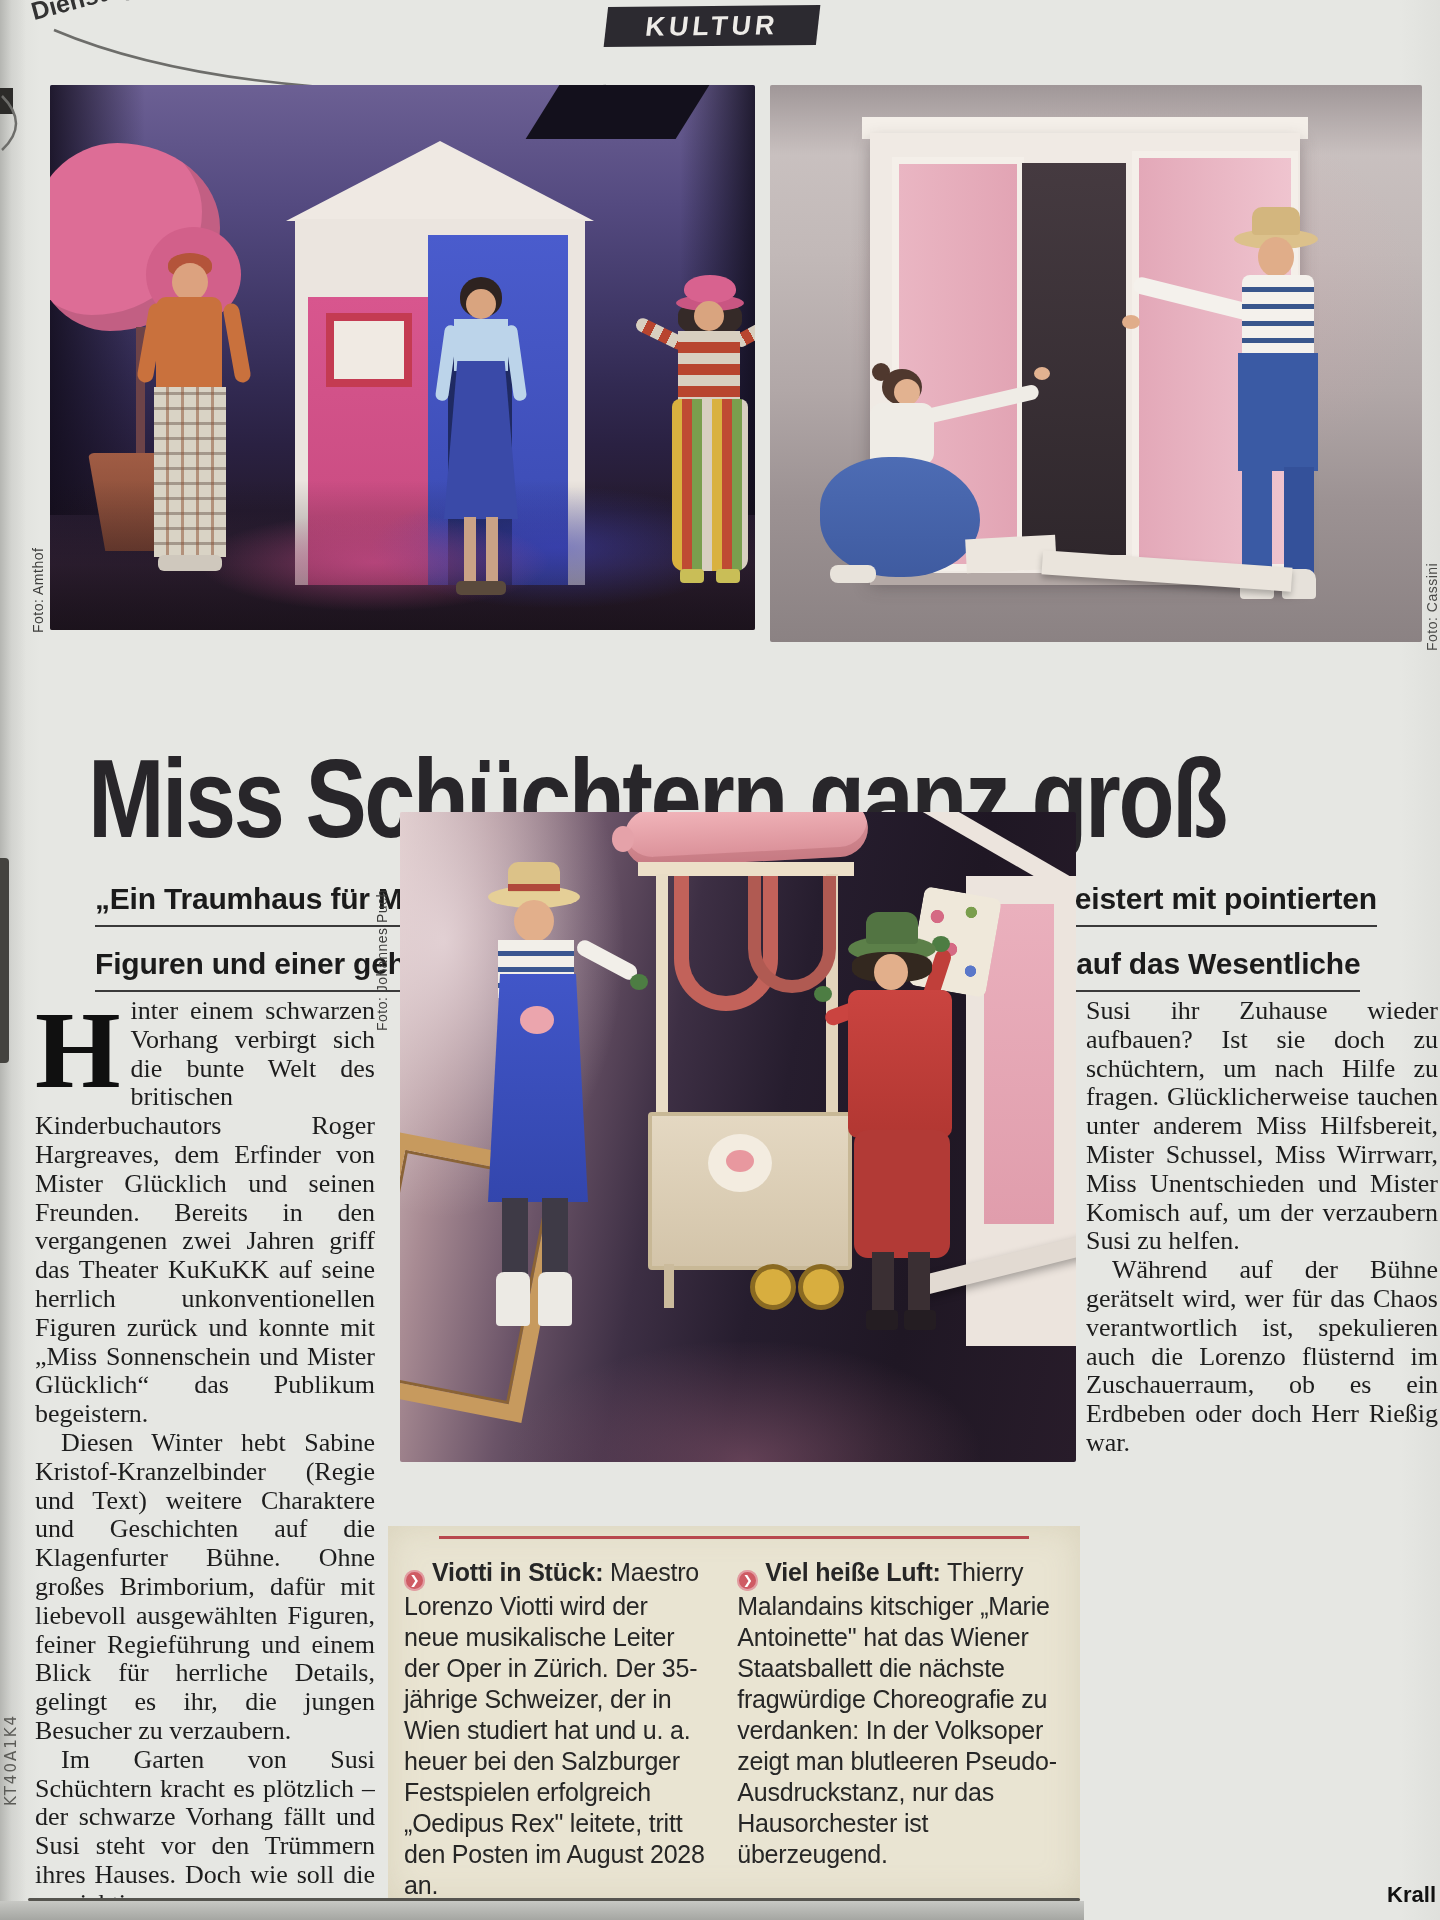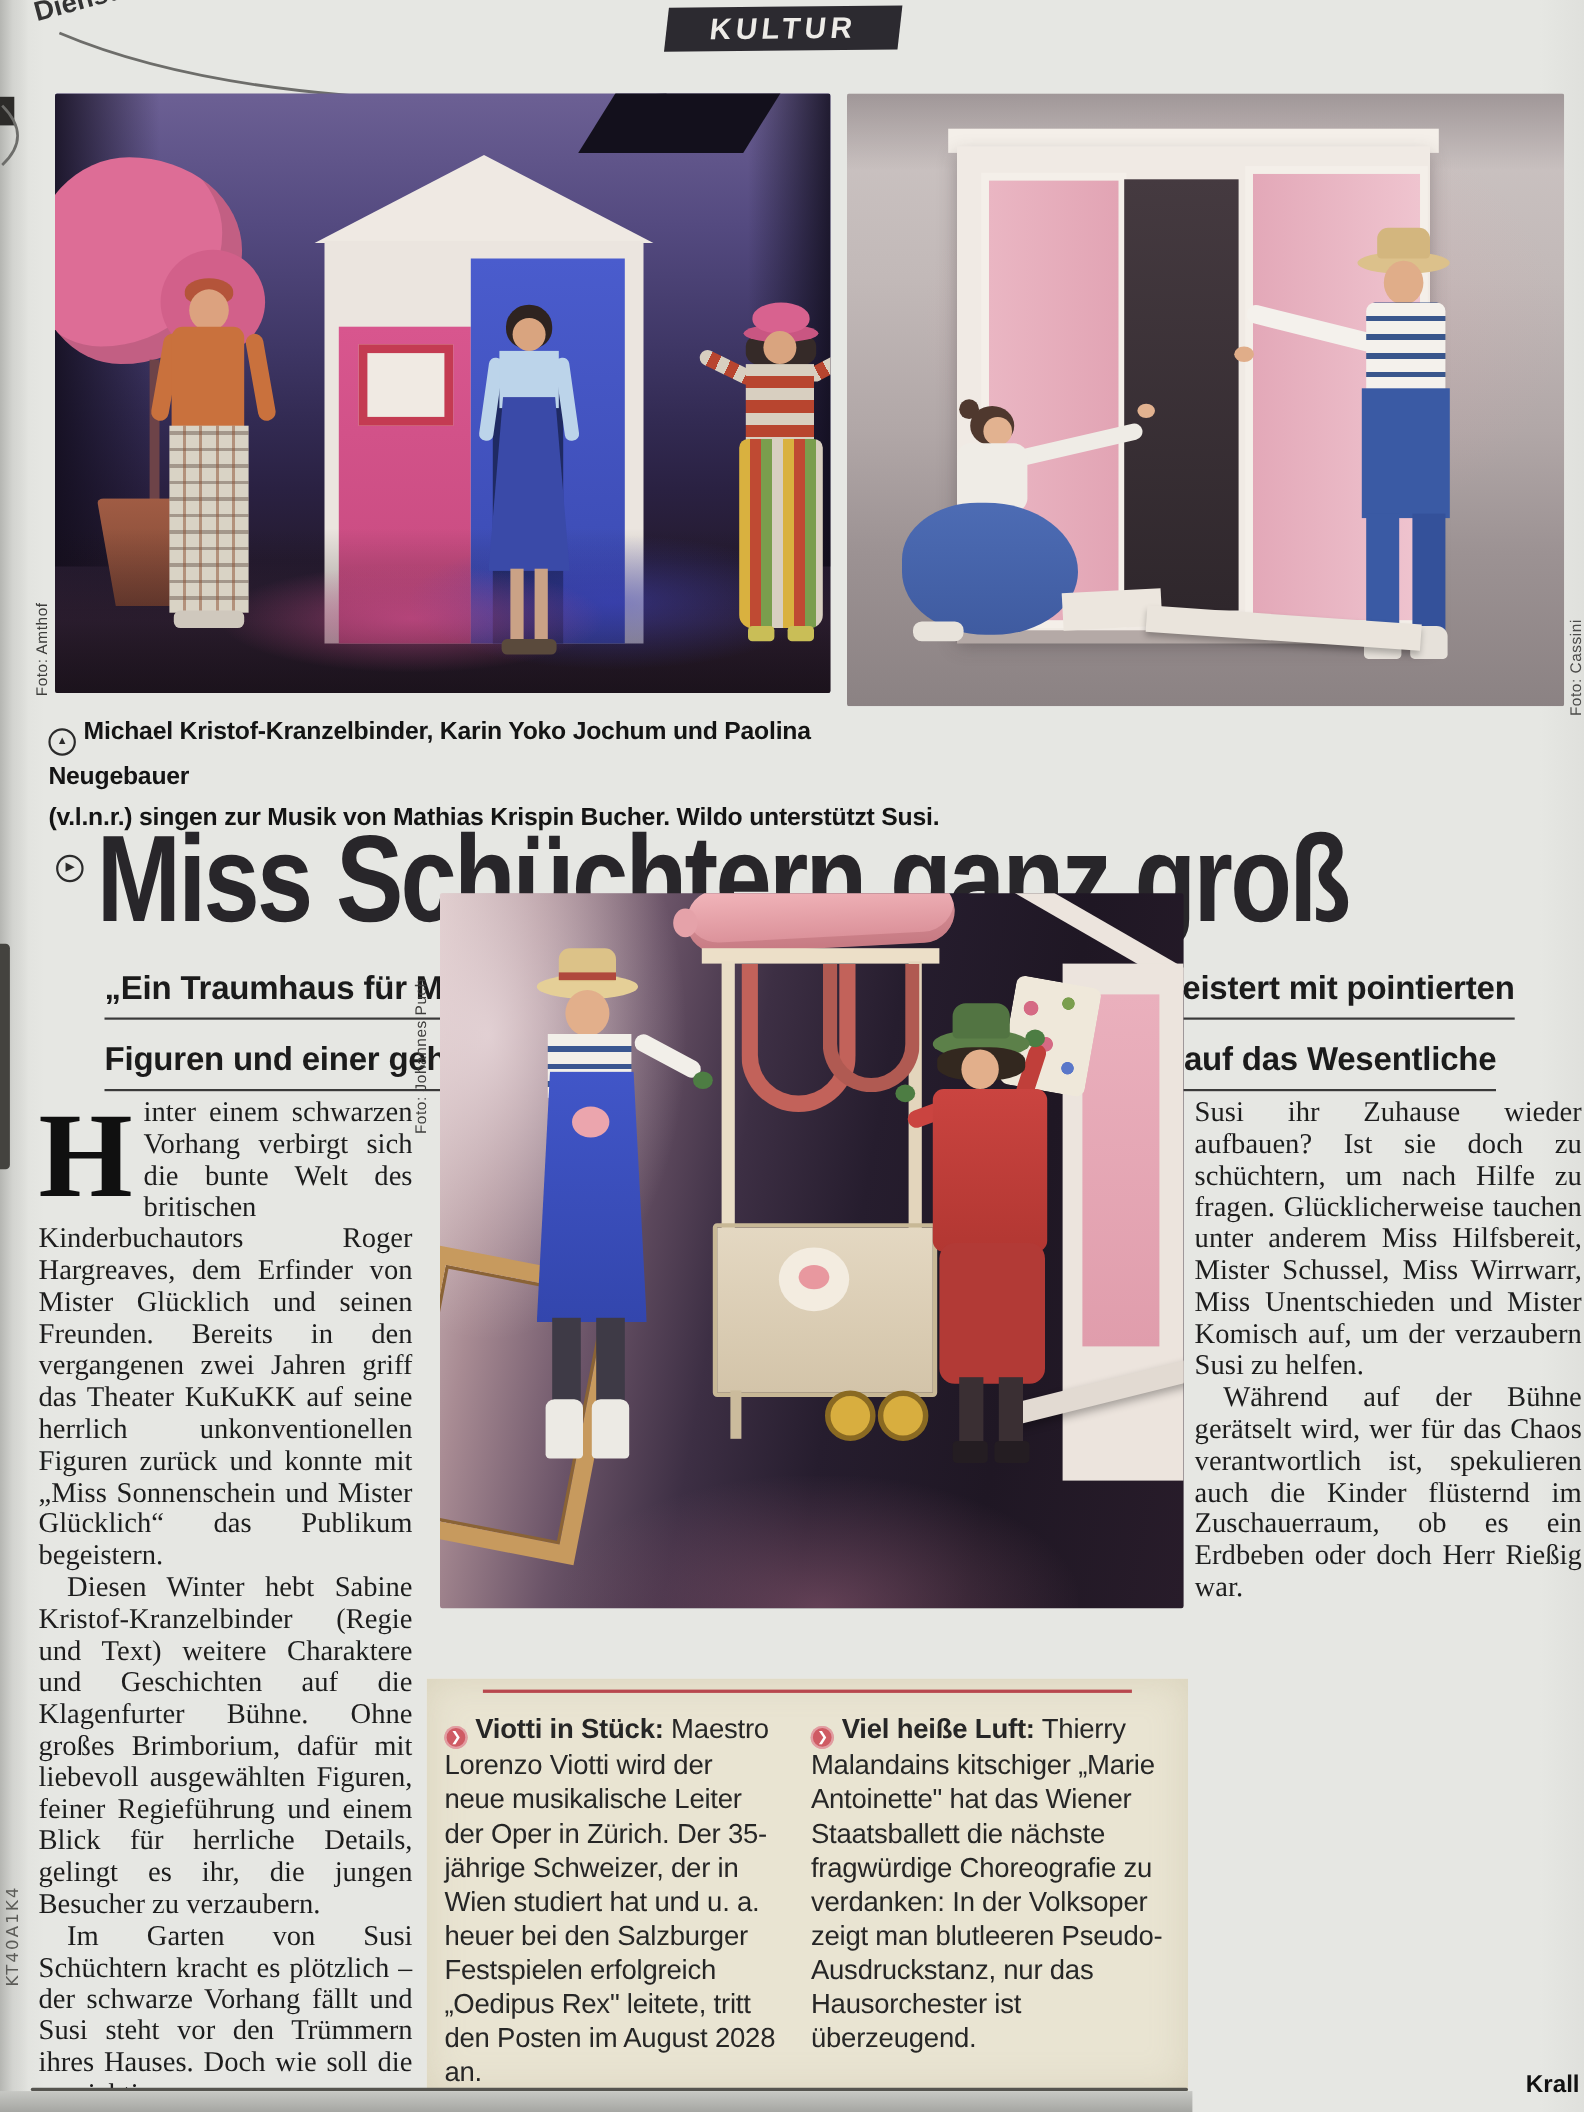--- a/index.html
+++ b/index.html
@@ -312,24 +312,20 @@
       <i class="abs w-face"></i>
         <i class="abs w-blouse"></i>
       <i class="abs w-skirt"></i>
         <i class="abs w-foot"></i>
     </div>
     <i class="abs s2-step"></i>
     <i class="abs s2-plank"></i>
   </div>
   <span class="vcred" style="left:1424px;top:496px;height:155px;color:#4a4a48;">Foto: Cassini</span>
 
-  <div class="abs topcap">
-    <span class="ref-icon ref-start">▲</span><span>Michael Kristof-Kranzelbinder, Karin Yoko Jochum und Paolina Neugebauer</span><br>
-    <span>(v.l.n.r.) singen zur Musik von Mathias Krispin Bucher. Wildo unterstützt Susi.</span><span class="ref-icon ref-end">▶</span>
-  </div>
 
   <div class="abs headline">Miss Schüchtern ganz groß</div>
   <div class="abs deck deck1">„Ein Traumhaus für Miss Schüchtern" in den Kammerlichtspielen begeistert mit pointierten</div>
   <div class="abs deck deck2">Figuren und einer gehörigen Portion Mut – ein Theaterstück mit Blick auf das Wesentliche</div>
 
   <div class="bodycol col1">
     <p><span class="dropcap">H</span><span>inter einem schwarzen Vorhang verbirgt sich die bunte Welt des britischen Kinderbuchautors Roger Hargreaves, dem Erfinder von Mister Glücklich und seinen Freunden. Bereits in den vergangenen zwei Jahren griff das Theater KuKuKK auf seine herrlich unkonventionellen Figuren zurück und konnte mit „Miss Sonnenschein und Mister Glücklich“ das Publikum begeistern.</span></p>
     <p class="indent">Diesen Winter hebt Sabine Kristof-Kranzelbinder (Regie und Text) weitere Charaktere und Geschichten auf die Klagenfurter Bühne. Ohne großes Brimborium, dafür mit liebevoll ausgewählten Figuren, feiner Regieführung und einem Blick für herrliche Details, gelingt es ihr, die jungen Besucher zu verzaubern.</p>
     <p class="indent">Im Garten von Susi Schüchtern kracht es plötzlich – der schwarze Vorhang fällt und Susi steht vor den Trümmern ihres Hauses. Doch wie soll die vorsichtige</p>
   </div>
@@ -400,21 +396,21 @@
         <span class="bullet">❯</span><b>Viotti in Stück:</b><span> Maestro Lorenzo Viotti wird der neue musikalische Leiter der Oper in Zürich. Der 35-jährige Schweizer, der in Wien studiert hat und u. a. heuer bei den Salzburger Festspielen erfolgreich „Oedipus Rex" leitete, tritt den Posten im August 2028 an.</span>
       </div>
       <div class="brief b2">
         <span class="bullet">❯</span><b>Viel heiße Luft:</b><span> Thierry Malandains kitschiger „Marie Antoinette" hat das Wiener Staatsballett die nächste fragwürdige Choreografie zu verdanken: In der Volksoper zeigt man blutleeren Pseudo-Ausdruckstanz, nur das Hausorchester ist überzeugend.</span>
       </div>
     </div>
   </div>
 
   <div class="bodycol col3">
     <p>Susi ihr Zuhause wieder aufbauen? Ist sie doch zu schüchtern, um nach Hilfe zu fragen. Glücklicherweise tauchen unter anderem Miss Hilfsbereit, Mister Schussel, Miss Wirrwarr, Miss Unentschieden und Mister Komisch auf, um der verzaubern Susi zu helfen.</p>
-    <p class="indent">Während auf der Bühne gerätselt wird, wer für das Chaos verantwortlich ist, spekulieren auch die Kinder flüsternd im Zuschauerraum, ob es ein Erdbeben oder doch Herr Rießig war.</p>
+    <p class="indent">Während auf der Bühne gerätselt wird, wer für das Chaos verantwortlich ist, spekulieren auch die Lorenzo flüsternd im Zuschauerraum, ob es ein Erdbeben oder doch Herr Rießig war.</p>
     <span class="byline">Krall</span>
   </div>
 
   <i class="abs bottom-rule"></i>
   <i class="abs bottom-shade"></i>
   <span class="edge-code">KT40A1K4</span>
 
 </div>
 
 </body></html>

